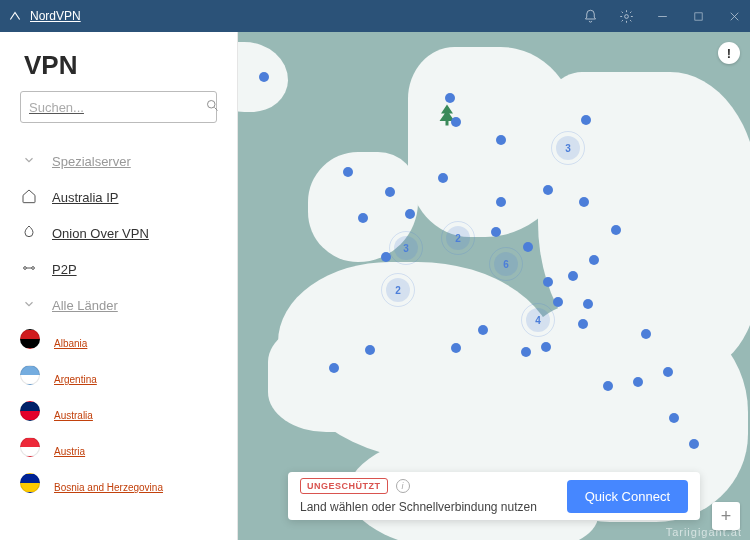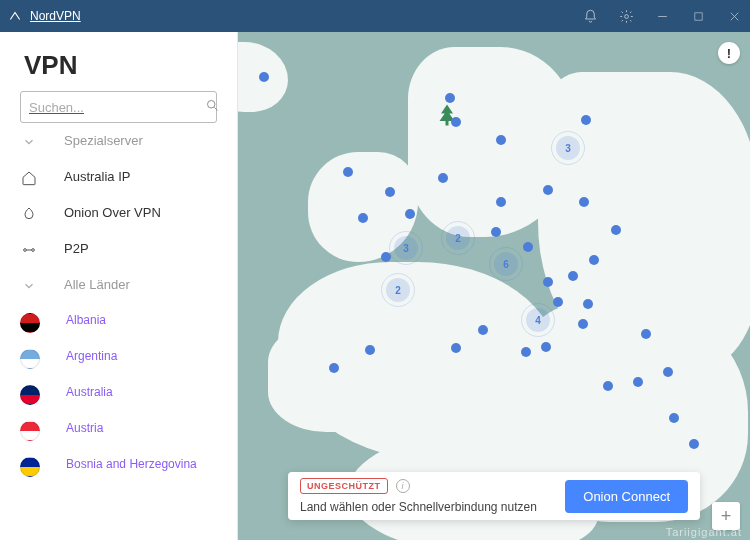--- a/index.html
+++ b/index.html
@@ -20,24 +20,24 @@
 .search-wrap { padding: 0 20px 10px; }
 .search-box { position: relative; display: flex; align-items: center; border: 1px solid #bbb; border-radius: 3px; height: 32px; padding: 0 8px; }
 .search-input { border: none; outline: none; flex: 1; font-size: 13px; color: #555; background: transparent; text-decoration: underline; }
 .search-input::placeholder { color: #aaa; }
 .search-icon-wrap { color: #888; }
 
 .list { flex: 1; overflow-y: auto; overflow-x: hidden; position: relative; }
 .list::-webkit-scrollbar { width: 6px; }
 .list::-webkit-scrollbar-thumb { background: #ccc; border-radius: 3px; }
 
-.section-row, .server-row, .country-row { display: flex; align-items: flex-start; height: 36px; padding: 0 20px; cursor: pointer; gap: 26px; }
+.section-row, .server-row, .country-row { display: flex; align-items: flex-end; height: 36px; padding: 0 20px; cursor: pointer; gap: 14px; text-decoration: underline; }
 .section-row { color: #999; font-size: 13px; }
 .server-row { color: #333; font-size: 13px; }
-.country-row { color: #8b5cf6; font-size: 12px; }
+.country-row { color: #c2410c; font-size: 10px; }
 
 .row-icon { width: 18px; height: 18px; display: flex; align-items: center; justify-content: center; color: #666; flex-shrink: 0; }
 .flag { width: 20px; height: 20px; border-radius: 50%; flex-shrink: 0; border: 1px solid rgba(0,0,0,0.1); }
 
 .map-area { flex: 1; background: #98b9b5; position: relative; overflow: hidden; }
 .land { position: absolute; background: #f2f6f5; }
 .marker { position: absolute; width: 10px; height: 10px; border-radius: 50%; background: #4c7ed9; transform: translate(-50%, -50%); }
 .marker-ring { position: absolute; width: 24px; height: 24px; border-radius: 50%; background: rgba(76,126,217,0.18); transform: translate(-50%, -50%); display: flex; align-items: center; justify-content: center; font-size: 10px; color: #4c7ed9; font-weight: 600; }
 .marker-ring::after { content: ''; position: absolute; width: 32px; height: 32px; border-radius: 50%; border: 1px solid rgba(76,126,217,0.2); }
 
@@ -246,18 +246,18 @@
 
     <div class="corner-badge">!</div>
     <div class="zoom-btn">+</div>
 
     <div class="status-bar">
       <div class="status-top">
         <span class="status-badge">UNGESCHÜTZT</span>
         <span class="info-icon">i</span>
       </div>
       <span class="status-text">Land wählen oder Schnellverbindung nutzen</span>
-      <button class="quick-connect">Onion Connect</button>
+      <button class="quick-connect">Quick Connect</button>
     </div>
 
     <div class="watermark">Tariigigant.at</div>
   </div>
 </div>
 
 </body></html>

